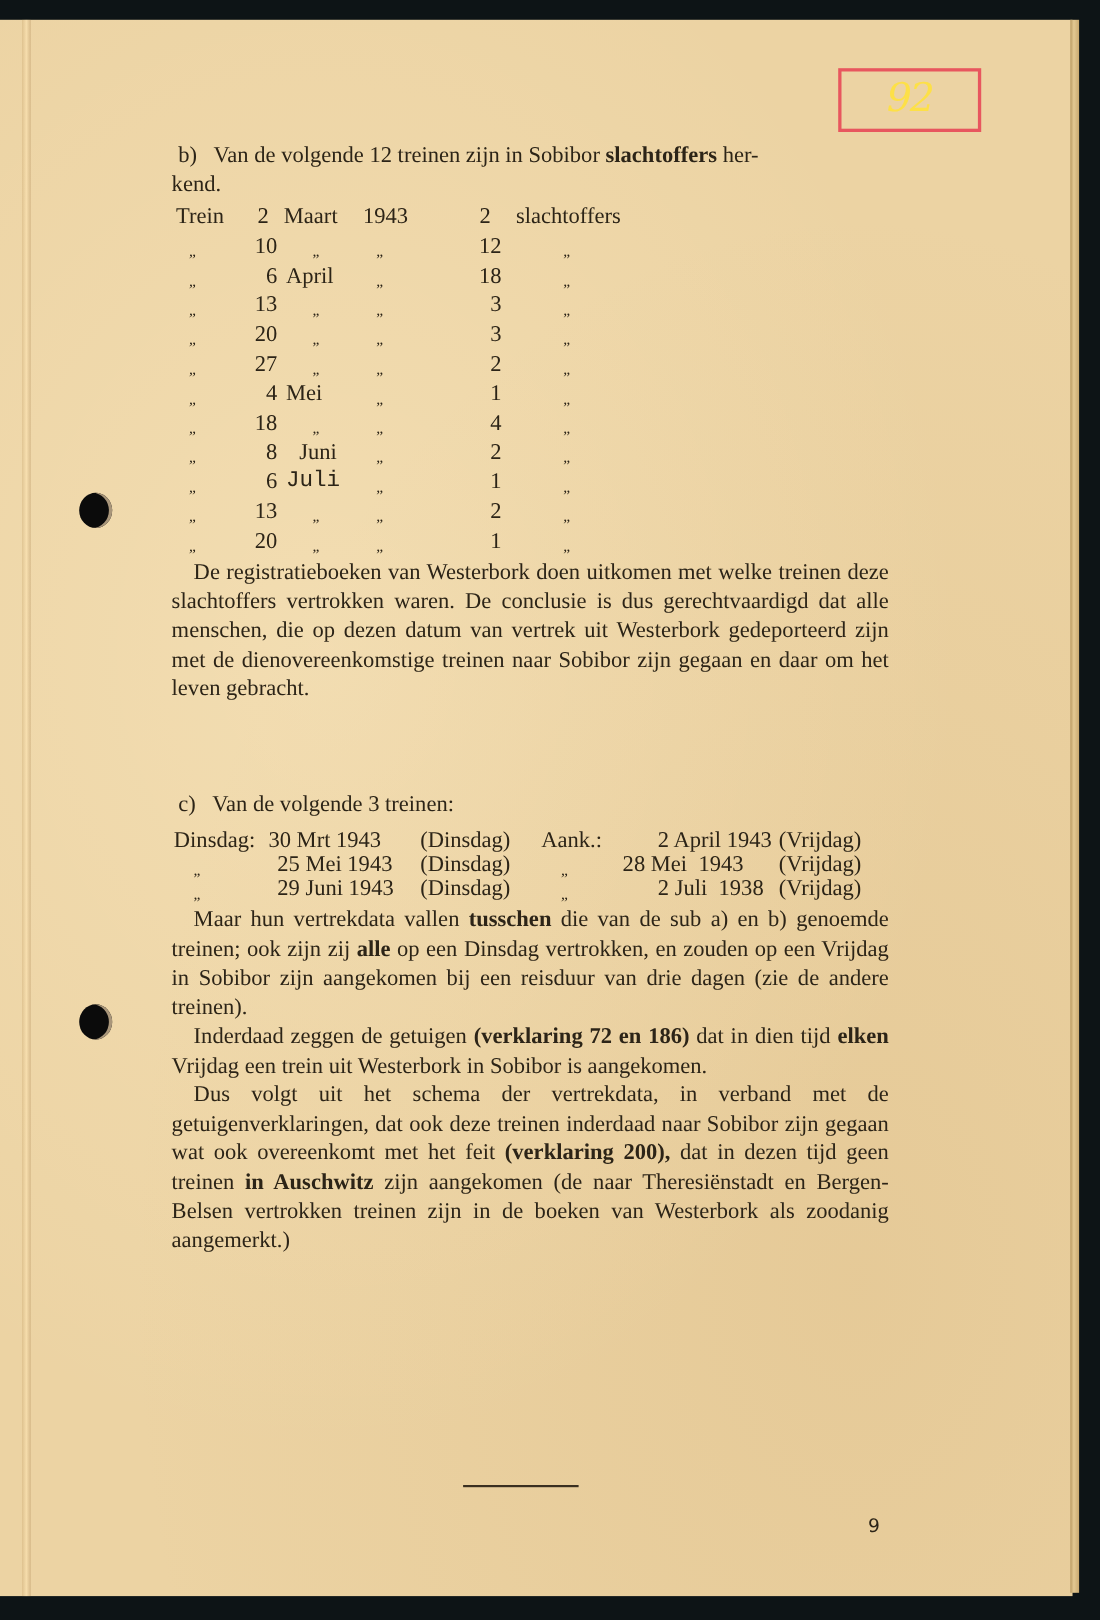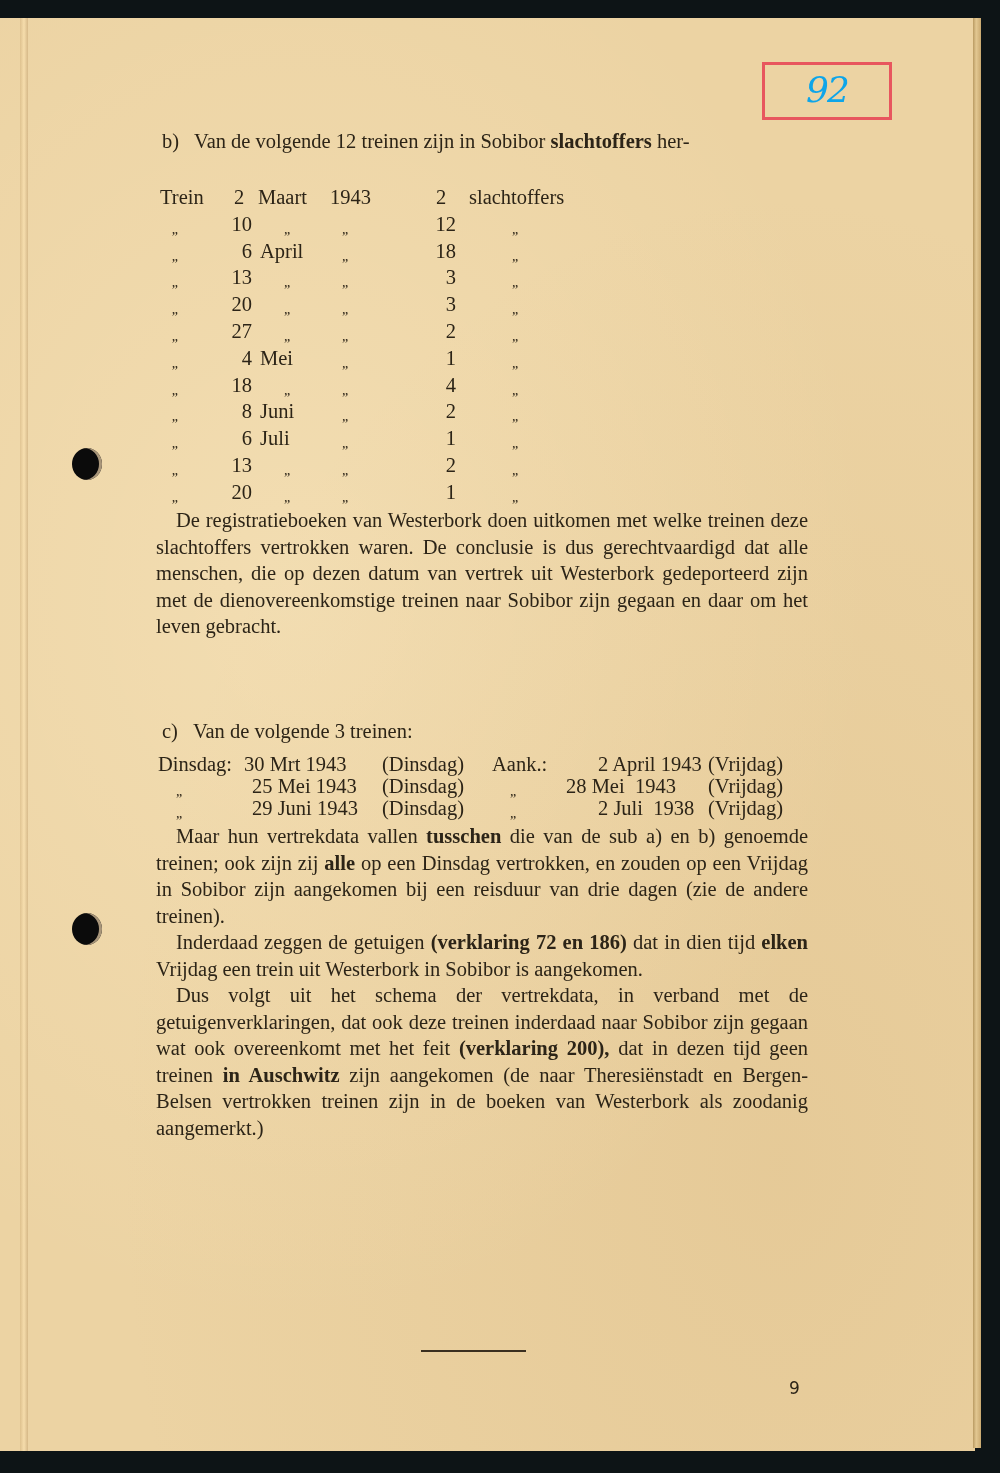--- a/index.html
+++ b/index.html
@@ -29,21 +29,21 @@
     background: #0b0b0b;
     box-shadow: -3px 0 0 #a9967a inset;
   }
   .stamp {
     position: absolute; left: 762px; top: 62px; width: 130px; height: 58px;
     border: 3px solid #e8565e; box-sizing: border-box;
   }
   .stamp-number {
     position: absolute; left: 0; right: 0; top: 4px; text-align: center;
     font-family: "DejaVu Serif", serif; font-style: italic;
-    font-size: 36px; color: #0ea5e9; letter-spacing: -2px;
+    font-size: 36px; color: #fde047; letter-spacing: -2px;
   }
   .text {
     position: absolute; left: 156px; width: 652px;
     color: #2c2417; font-size: 20.5px; line-height: 26.5px;
   }
   .text p { margin: 0; text-align: justify; text-align-last: left; }
   .indent { text-indent: 20px; }
   b { font-weight: bold; }
   .tbl-row { position: relative; height: 26.8px; }
   .tbl-row span { position: absolute; top: 0; white-space: pre; }
@@ -71,20 +71,21 @@
 
 <div class="stamp">
   <div class="stamp-number">92</div>
 </div>
 
 <div class="text" style="top:128px;">
   <p style="text-indent:6px;">
     <span>b)</span>&nbsp;&nbsp;
     <span>Van de volgende 12 treinen zijn in Sobibor </span><b>slachtoffers</b><span> her-</span>
   </p>
+  <p>kend.</p>
 </div>
 
 <div class="text" style="top:184px;">
   <div class="tbl-row">
     <span style="left:4px;">Trein</span>
     <span style="left:78px;">2</span>
     <span style="left:102px;">Maart</span>
     <span style="left:174px;">1943</span>
     <span style="left:280px;">2</span>
     <span style="left:313px;">slachtoffers</span>
@@ -142,29 +143,29 @@
         <span class="c-ditto" style="right: 630px; top: 6px;">„</span>
         <span style="right: 556px;">18</span>
         <span class="c-ditto" style="left: 128px; top: 6px;">„</span>
         <span class="c-ditto" style="left: 186px; top: 6px;">„</span>
         <span style="right: 352px;">4</span>
         <span class="c-ditto" style="left: 356px; top: 6px;">„</span>
       </div>
       <div class="tbl-row">
         <span class="c-ditto" style="right: 630px; top: 6px;">„</span>
         <span style="right: 556px;">8</span>
-        <span style="left: 104px;">Juni</span>
+        <span style="left: 116px;">Juni</span>
         <span class="c-ditto" style="left: 186px; top: 6px;">„</span>
         <span style="right: 352px;">2</span>
         <span class="c-ditto" style="left: 356px; top: 6px;">„</span>
       </div>
       <div class="tbl-row">
         <span class="c-ditto" style="right: 630px; top: 6px;">„</span>
         <span style="right: 556px;">6</span>
-        <span style="left: 104px;">Juli</span>
+        <span style="left: 104px; font-family: Liberation Mono, monospace;">Juli</span>
         <span class="c-ditto" style="left: 186px; top: 6px;">„</span>
         <span style="right: 352px;">1</span>
         <span class="c-ditto" style="left: 356px; top: 6px;">„</span>
       </div>
       <div class="tbl-row">
         <span class="c-ditto" style="right: 630px; top: 6px;">„</span>
         <span style="right: 556px;">13</span>
         <span class="c-ditto" style="left: 128px; top: 6px;">„</span>
         <span class="c-ditto" style="left: 186px; top: 6px;">„</span>
         <span style="right: 352px;">2</span>

